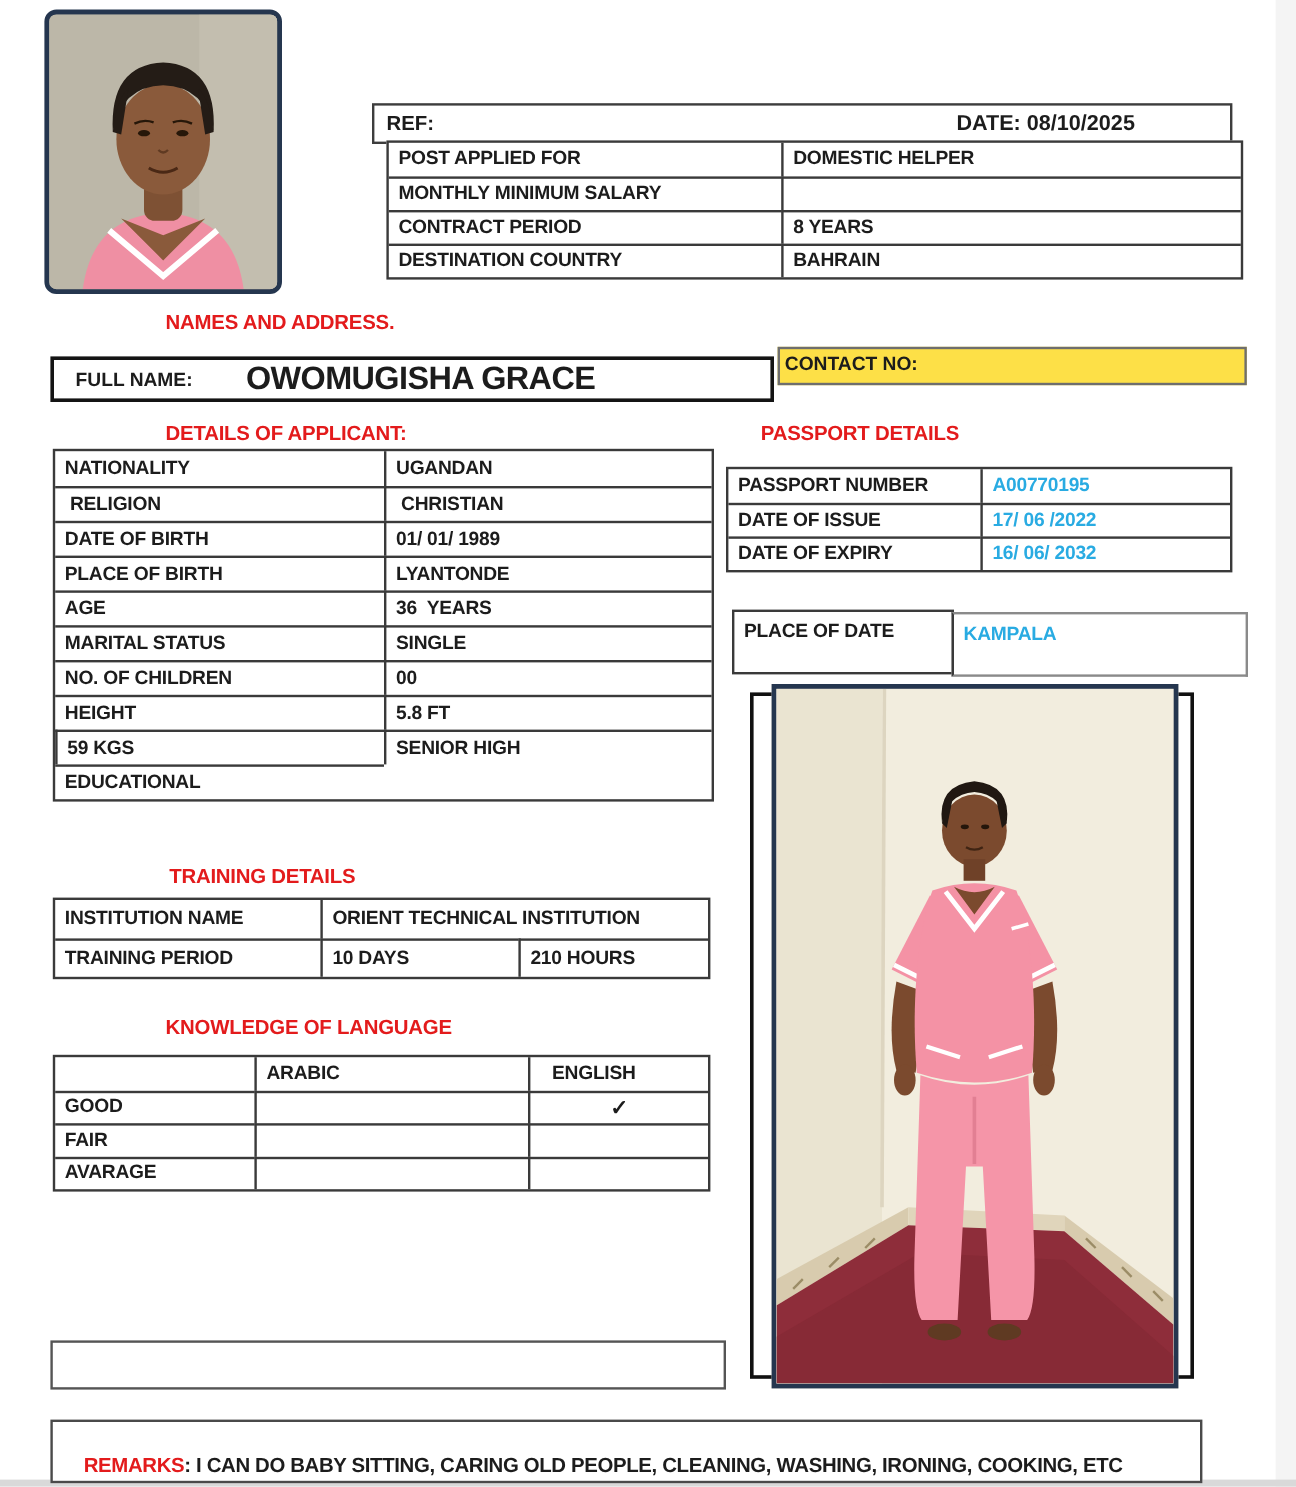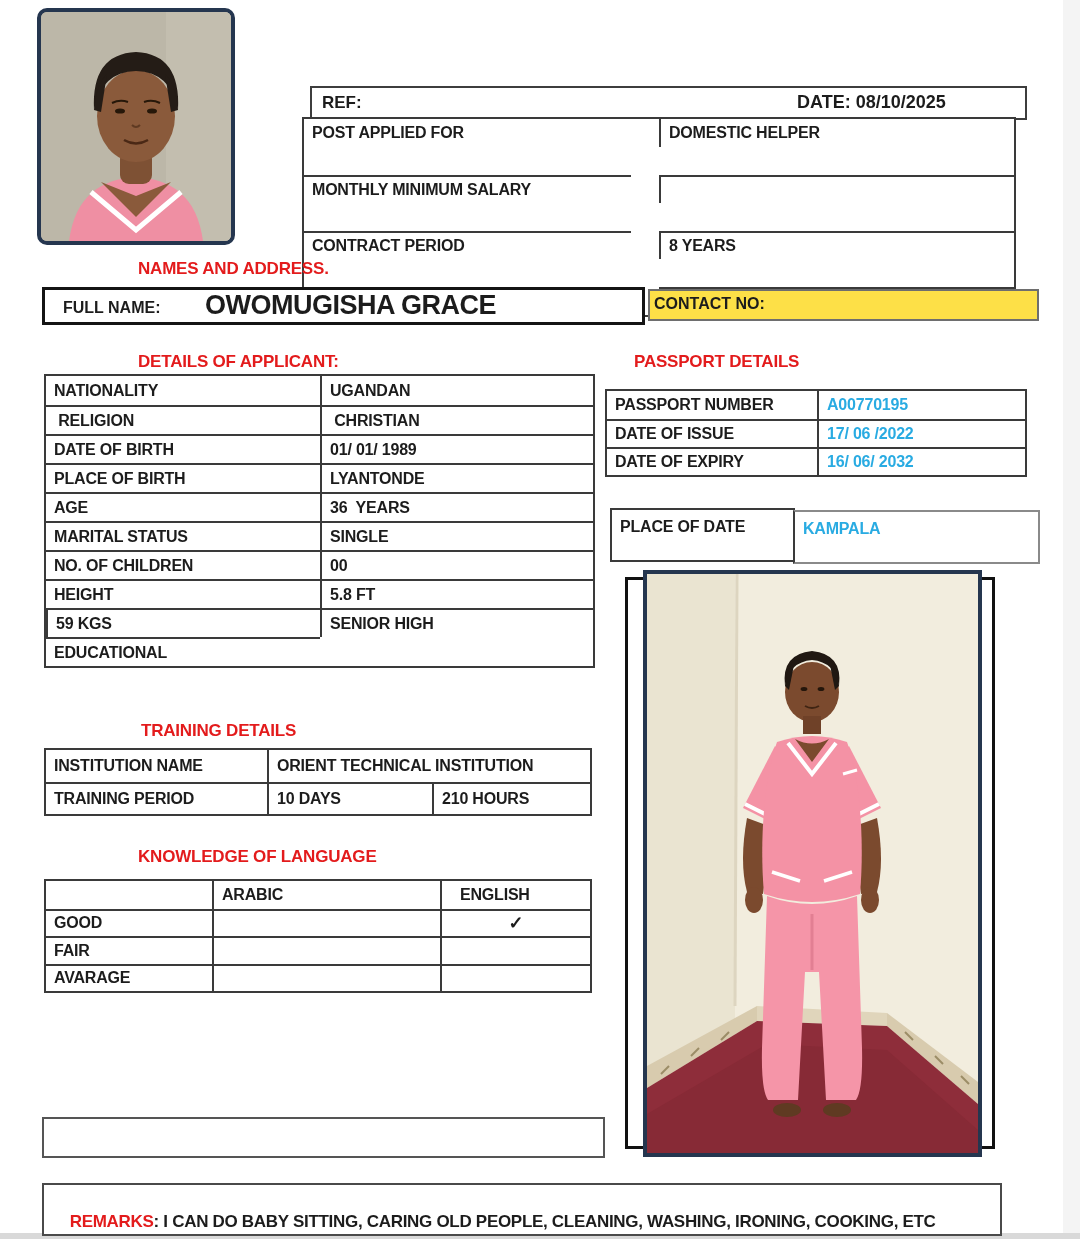--- a/index.html
+++ b/index.html
@@ -28,37 +28,37 @@
   .ref-box .ref{position:absolute;left:10px;top:5px;}
   .ref-box .date{position:absolute;left:485px;top:4px;font-size:18px;white-space:pre;}
 
   
   .gtable{border:2px solid #3a3a3a;display:grid;background:#fff;}
   .cell{font-weight:bold;font-size:16px;padding:0 8px;display:flex;align-items:center;white-space:pre;letter-spacing:-0.2px;overflow:hidden;}
   .cell.bt{border-top:2px solid #3a3a3a;}
   .cell.bl{border-left:2px solid #3a3a3a;}
   .cyan{color:#29abe2;}
 
-  .post-table{left:302px;top:117px;width:710px;grid-template-columns:327px 1fr;grid-auto-rows:28px;gap:28px;}
+  .post-table{left:322px;top:117px;width:710px;grid-template-columns:327px 1fr;grid-auto-rows:28px;}
   .details-table{left:44px;top:374px;width:547px;grid-template-columns:274px 1fr;grid-auto-rows:29px;}
   .passport-table{left:605px;top:389px;width:418px;grid-template-columns:210px 1fr;grid-auto-rows:28px;}
 
   .poi-label{left:610px;top:508px;width:181px;height:50px;border:2px solid #3a3a3a;background:#fff;}
   .poi-label .cell{height:34px;}
   .poi-value{left:793px;top:510px;width:243px;height:50px;border:2px solid #8a8a8a;border-left:2px solid #3a3a3a;background:#fff;}
 
   .training-table{left:44px;top:748px;width:544px;grid-template-columns:221px 165px 1fr;grid-auto-rows:32px;}
   .training-table .span2{grid-column:2 / span 2;}
 
   .lang-table{left:44px;top:879px;width:544px;grid-template-columns:166px 228px 1fr;grid-auto-rows:27.5px;}
   .lang-table .hdr1{}
   .lang-table .hdr2{padding-left:18px;}
   .check-cell{justify-content:center;font-size:18px;}
 
-  .fullname-box{left:42px;top:287px;width:597px;height:32px;border:3px solid #141414;background:#fff;}
+  .fullname-box{left:42px;top:297px;width:597px;height:32px;border:3px solid #141414;background:#fff;}
   .fullname-box .lbl{position:absolute;left:18px;top:9px;font-size:16px;font-weight:bold;}
   .fullname-box .val{position:absolute;left:160px;top:0px;font-size:27px;font-weight:bold;letter-spacing:-0.5px;}
   .contact-box{left:648px;top:289px;width:387px;height:28px;border:2px solid #6e6e6e;background:#fde047;}
   .contact-box .lbl{position:absolute;left:4px;top:4px;font-size:16px;font-weight:bold;}
 
   .empty-box{left:42px;top:1117px;width:559px;height:37px;border:2px solid #555;background:#fff;}
 
   .remarks-box{left:42px;top:1183px;width:956px;height:49px;border:2px solid #4a4a4a;background:#fff;font-size:17px;font-weight:bold;letter-spacing:-0.3px;}
   .remarks-box .txt{position:absolute;left:8px;top:7px;white-space:pre;}
   .remarks-box .rlbl{color:#e31b1c;}

